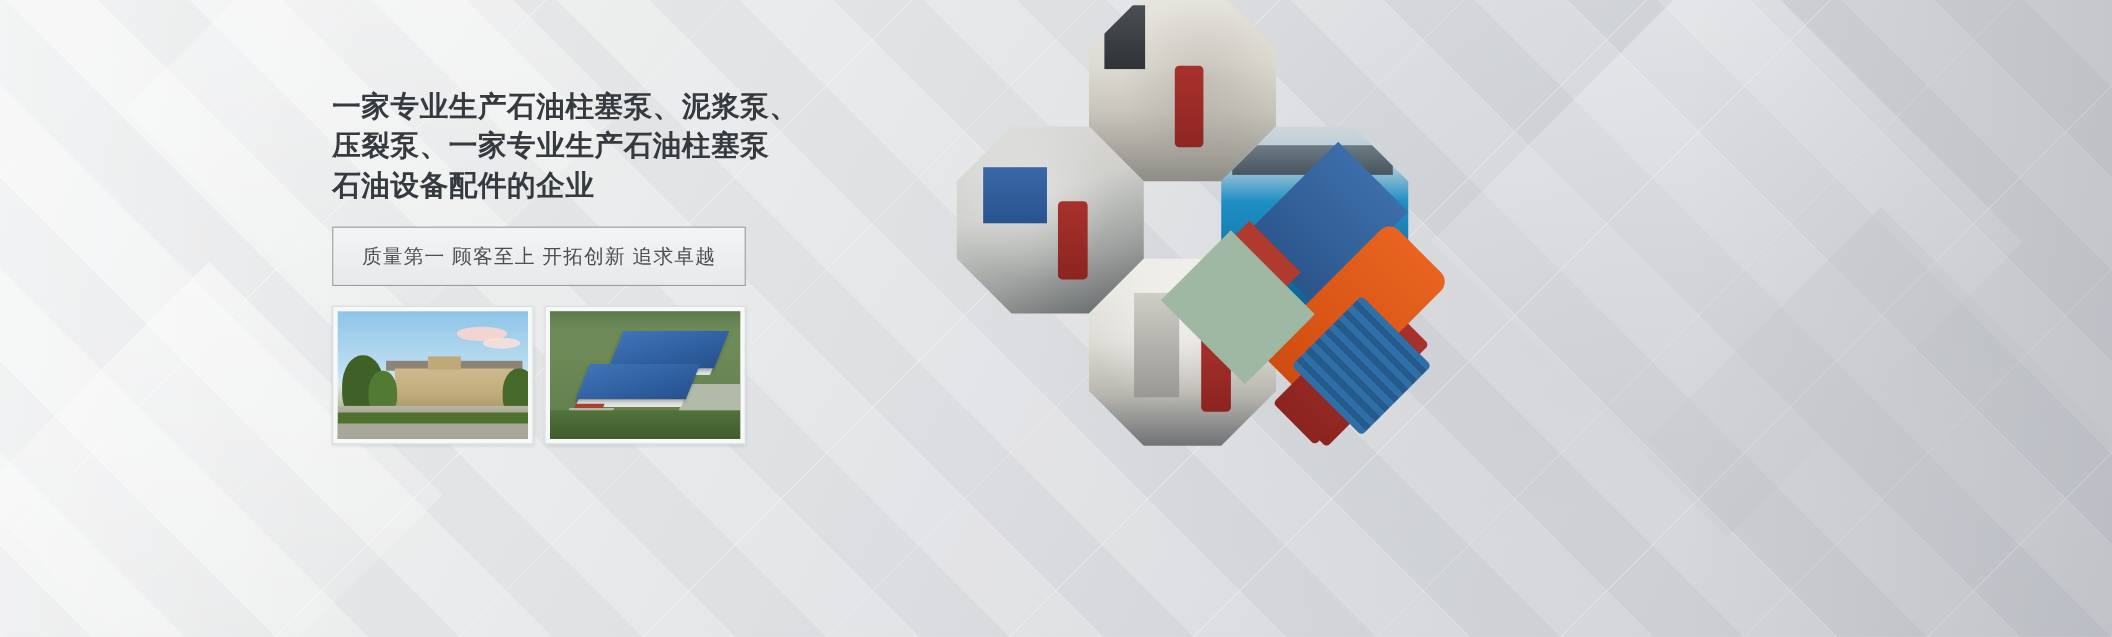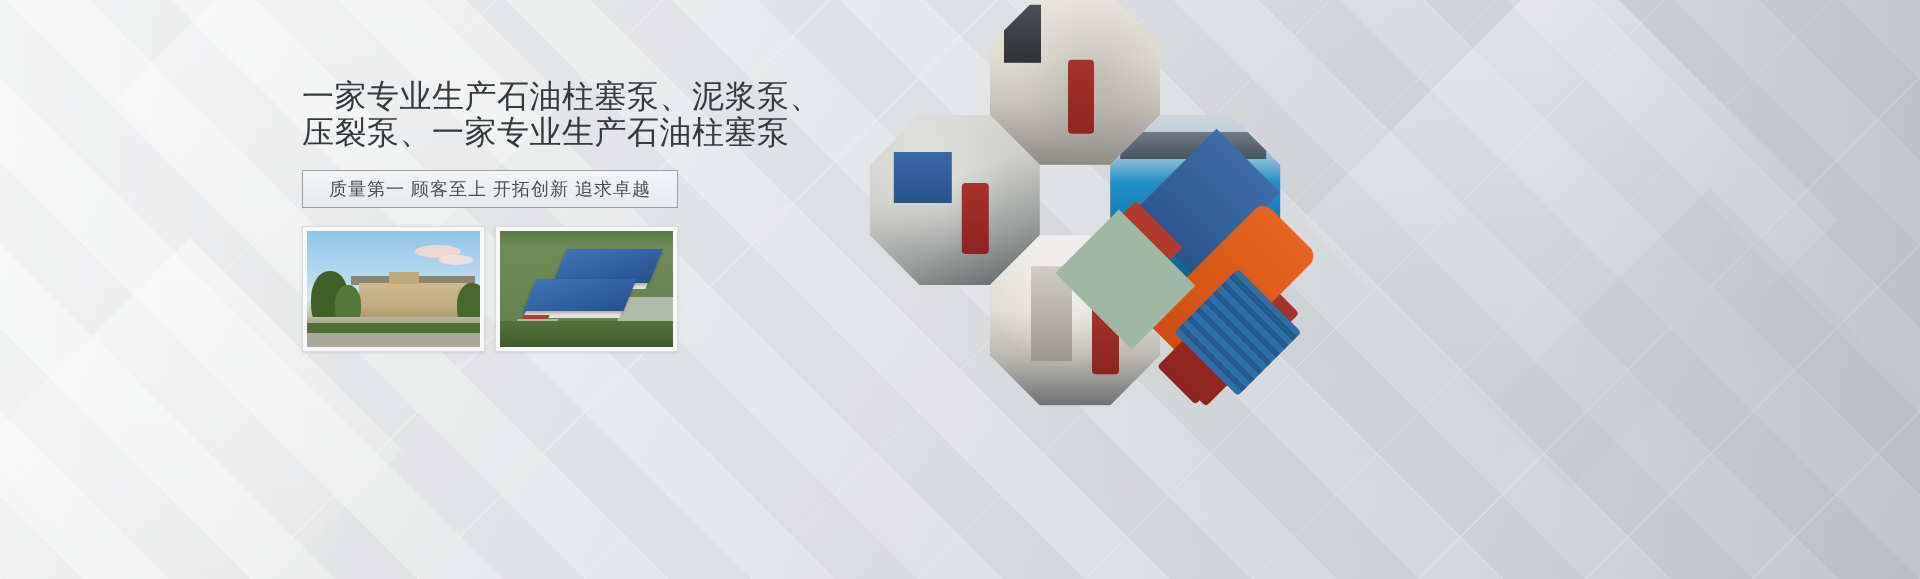--- a/index.html
+++ b/index.html
@@ -31,26 +31,26 @@
   .fb3{left:1560px;top:250px;width:300px;height:300px;background:linear-gradient(135deg,rgba(190,194,200,.30),rgba(255,255,255,0));transform:rotate(45deg);}
   .fb4{left:40px;top:300px;width:300px;height:300px;background:linear-gradient(135deg,rgba(255,255,255,.45),rgba(255,255,255,0));transform:rotate(45deg);}
   .vig{position:absolute;inset:0;pointer-events:none;
        background:linear-gradient(90deg,rgba(255,255,255,.35) 0%,rgba(255,255,255,0) 18%,rgba(255,255,255,0) 80%,rgba(150,154,162,.22) 100%);}
 
   
   .copy{ position:absolute; left:302px; top:78px; width:420px; }
 
   .headline{ list-style:none; }
   .headline li{
-    font-size:32px; font-weight:normal; color:#343a3e;
+    font-size:26px; font-weight:bold; color:#343a3e;
     letter-spacing:.5px; line-height:36px; white-space:nowrap;
   }
 
   .slogan{
-    margin-top:20px; width:376px; height:38px;
+    margin-top:20px; width:376px; height:54px;
     border:1px solid #9a9ea3;
     display:flex; align-items:center; justify-content:center;
     background:linear-gradient(180deg,#f3f4f5 0%,#e8e9ea 100%);
   }
   .slogan span{
     font-size:18px; color:#4a4f53; letter-spacing:1px; white-space:nowrap;
   }
 
   .thumbs{ margin-top:18px; display:flex; gap:10px; }
   .thumb{
@@ -206,20 +206,21 @@
   <div class="facet-blob fb2"></div>
   <div class="facet-blob fb3"></div>
   <div class="facet-blob fb4"></div>
   <div class="vig"></div>
 
   <div class="copy">
 
     <ul class="headline">
       <li>一家专业生产石油柱塞泵、泥浆泵、</li>
       <li>压裂泵、一家专业生产石油柱塞泵</li>
+      <li>石油设备配件的企业</li>
     </ul>
 
     <div class="slogan">
       <span>质量第一  顾客至上  开拓创新  追求卓越</span>
     </div>
 
     <div class="thumbs">
 
       <div class="thumb">
         <div class="thumb-inner ph-office">

